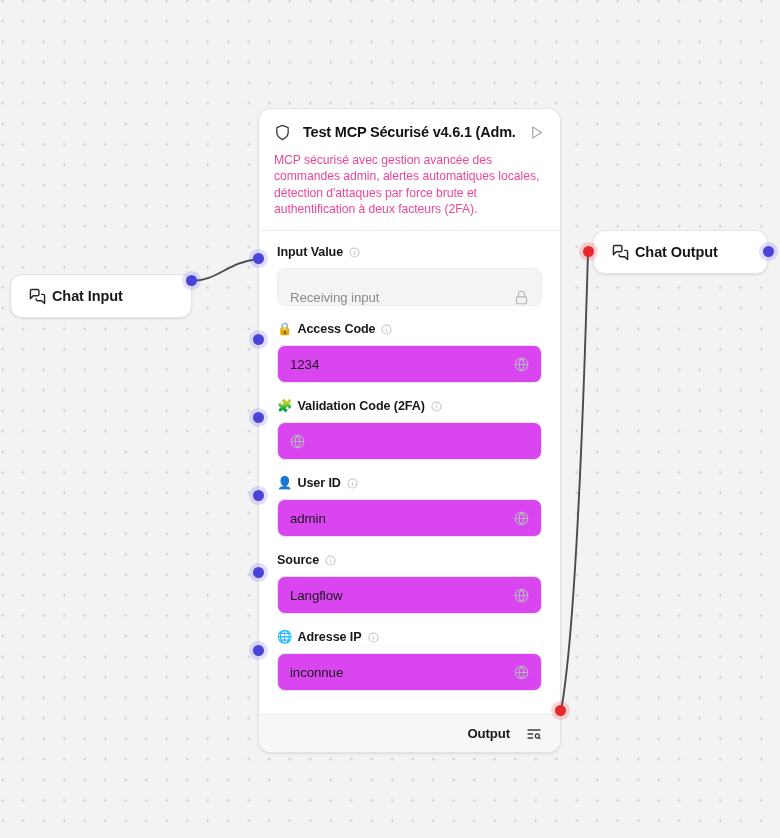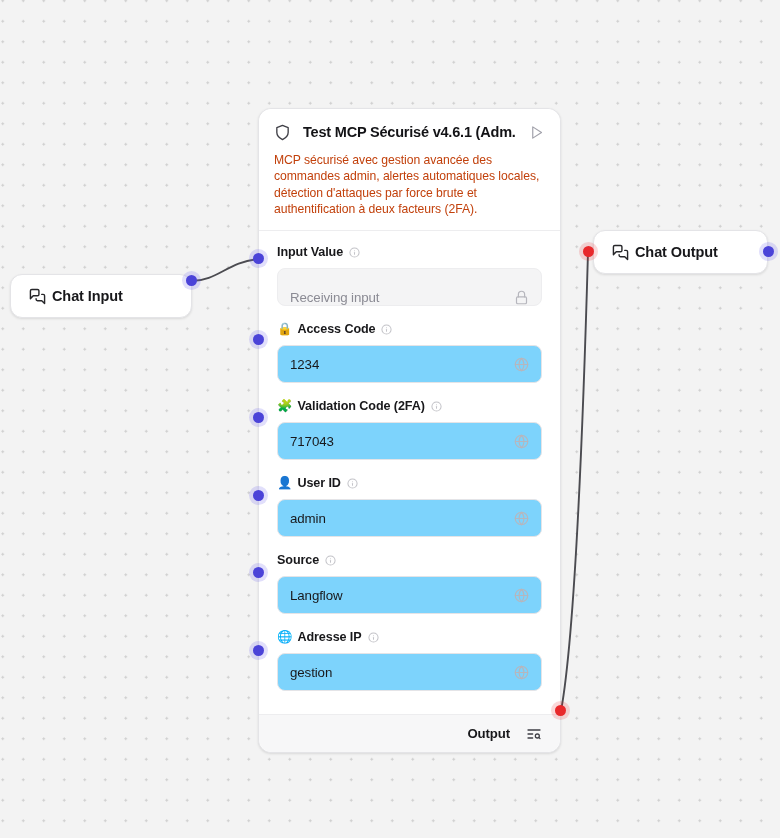--- a/index.html
+++ b/index.html
@@ -111,21 +111,21 @@
     justify-content: center;
     width: 18px;
     height: 18px;
     color: #a1a1aa;
     cursor: pointer;
   }
   .node-desc {
     margin-top: 11px;
     font-size: 12.2px;
     line-height: 16.3px;
-    color: #c2410c;
+    color: #ec4899;
     letter-spacing: -0.05px;
   }
 
   .node-body {
     padding: 14px 18px 10px 18px;
     background: #fff;
   }
 
   .field { position: relative; margin-bottom: 16px; }
   .field:last-child { margin-bottom: 13px; }
@@ -150,21 +150,21 @@
     cursor: pointer;
   }
 
   .field-input {
     position: relative;
     display: flex;
     align-items: center;
     height: 38px;
     border: 1px solid #e4e4e7;
     border-radius: 8px;
-    background: #7dd3fc;
+    background: #d946ef;
     padding: 0 12px;
   }
   .field-input.disabled {
     background: #f4f4f5;
     border-color: #ededef;
     align-items: flex-end;
   }
   .field-value {
     flex: 1 1 auto;
     font-size: 13.3px;
@@ -313,21 +313,20 @@
           <span class="label-text">Validation Code (2FA)</span>
           <span class="info-icon">
             <svg width="11" height="11" viewBox="0 0 24 24" fill="none" stroke="currentColor" stroke-width="2.2" stroke-linecap="round" stroke-linejoin="round">
               <circle cx="12" cy="12" r="10"></circle>
                 <path d="M12 16v-4"></path>
                 <path d="M12 8h.01"></path>
             </svg>
           </span>
         </div>
         <div class="field-input">
-          <span class="field-value">717043</span>
           <span class="input-trailing">
             <svg width="15" height="15" viewBox="0 0 24 24" fill="none" stroke="currentColor" stroke-width="1.8" stroke-linecap="round" stroke-linejoin="round">
               <circle cx="12" cy="12" r="10"></circle>
                 <path d="M2 12h20"></path>
               <path d="M12 2a15.3 15.3 0 0 1 4 10 15.3 15.3 0 0 1-4 10 15.3 15.3 0 0 1-4-10 15.3 15.3 0 0 1 4-10z"></path>
             </svg>
           </span>
         </div>
       </div>
 
@@ -384,21 +383,21 @@
           <span class="label-text">Adresse IP</span>
           <span class="info-icon">
             <svg width="11" height="11" viewBox="0 0 24 24" fill="none" stroke="currentColor" stroke-width="2.2" stroke-linecap="round" stroke-linejoin="round">
               <circle cx="12" cy="12" r="10"></circle>
                 <path d="M12 16v-4"></path>
                 <path d="M12 8h.01"></path>
             </svg>
           </span>
         </div>
         <div class="field-input">
-          <span class="field-value">gestion</span>
+          <span class="field-value">inconnue</span>
           <span class="input-trailing">
             <svg width="15" height="15" viewBox="0 0 24 24" fill="none" stroke="currentColor" stroke-width="1.8" stroke-linecap="round" stroke-linejoin="round">
               <circle cx="12" cy="12" r="10"></circle>
                 <path d="M2 12h20"></path>
               <path d="M12 2a15.3 15.3 0 0 1 4 10 15.3 15.3 0 0 1-4 10 15.3 15.3 0 0 1-4-10 15.3 15.3 0 0 1 4-10z"></path>
             </svg>
           </span>
         </div>
       </div>
 

